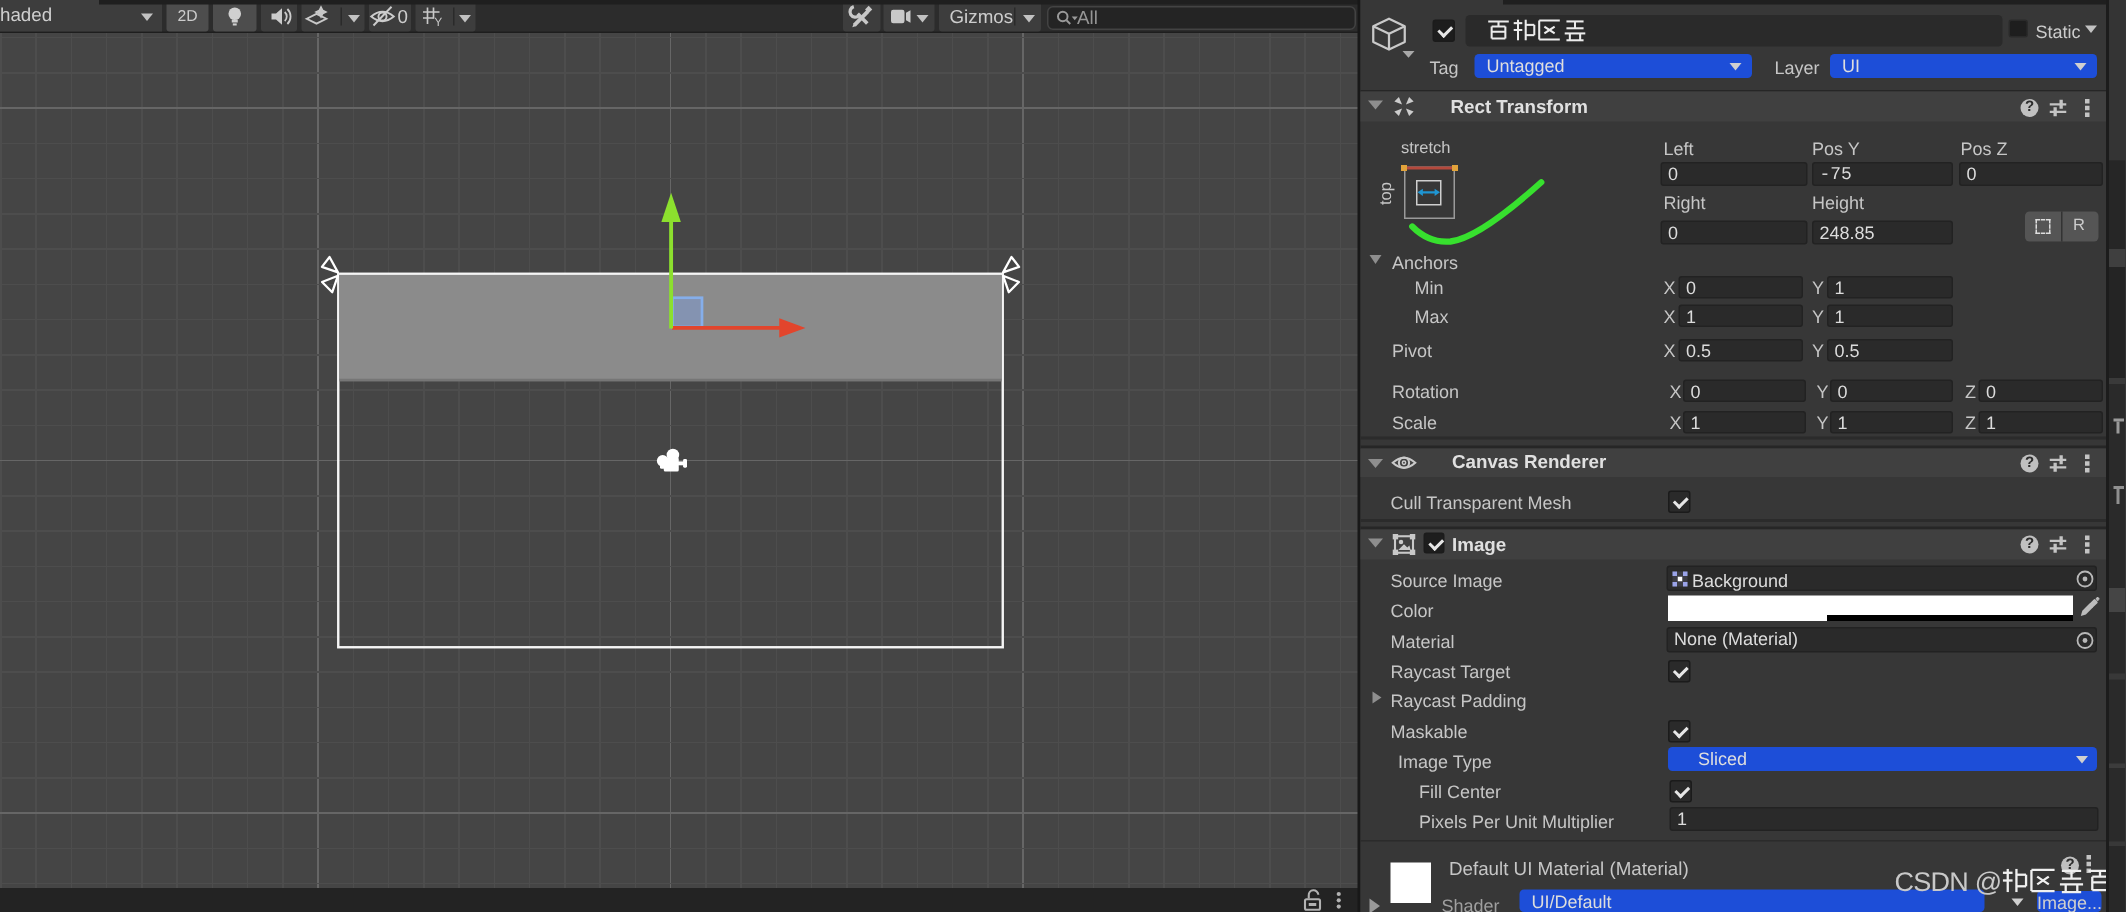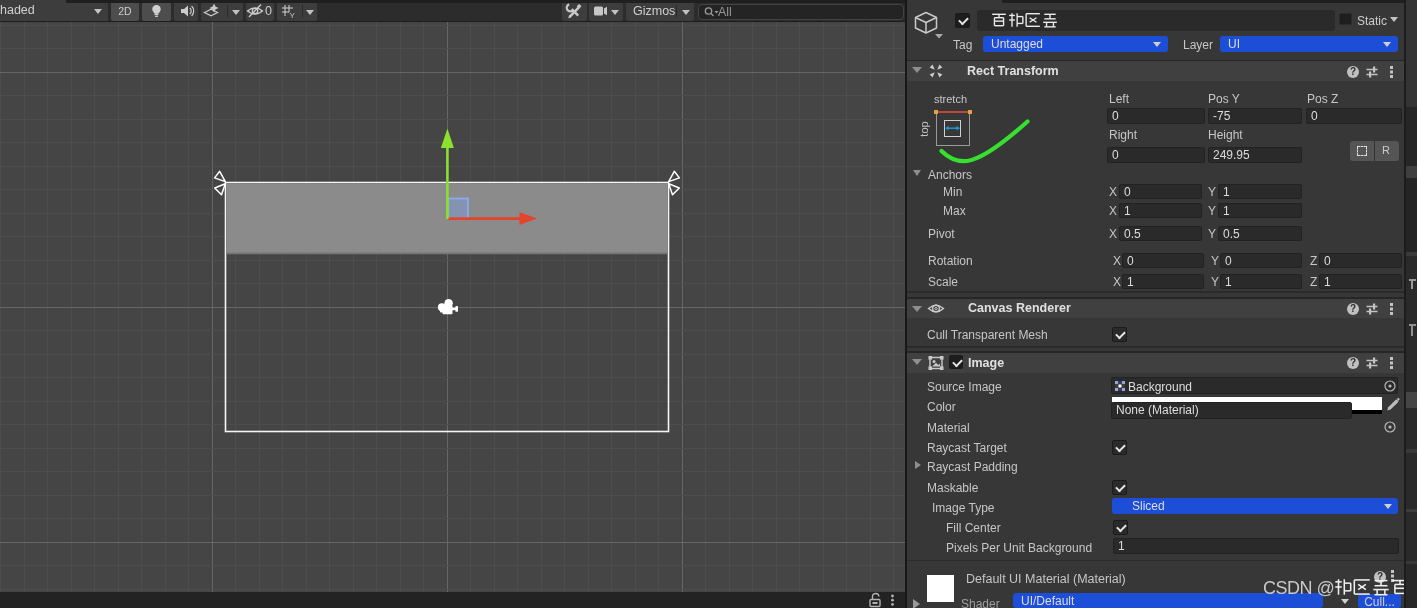--- a/index.html
+++ b/index.html
@@ -334,26 +334,26 @@
   <polygon points="16,6.2 12.4,3.8 12.4,8.6" fill="#1f96d3"></polygon>
 </svg>
 <svg class="abs" style="left:935px;top:115px;" width="100" height="52" viewBox="0 0 100 52">
   <path d="M6.5 36 C12 41.5 21 47 32 46 C48 44 73 24 92.5 6.5" fill="none" stroke="#37e02e" stroke-width="4.2" stroke-linecap="round"></path>
 </svg>
 
 <div class="lbl" style="left:1109px;top:92px;">Left</div>
 <div class="lbl" style="left:1208px;top:92px;">Pos Y</div>
 <div class="lbl" style="left:1307px;top:92px;">Pos Z</div>
 <div class="fld" style="left:1107px;top:108px;width:98px;height:16px;">0</div>
-<div class="fld" style="left:1208px;top:108px;width:94px;height:16px;">-75</div>
+<div class="fld" style="left:1208px;top:108px;width:94px;height:16px;font-family:Liberation Mono, monospace;">-75</div>
 <div class="fld" style="left:1306px;top:108px;width:96px;height:16px;">0</div>
 <div class="lbl" style="left:1109px;top:128px;">Right</div>
 <div class="lbl" style="left:1208px;top:128px;">Height</div>
 <div class="fld" style="left:1107px;top:147px;width:98px;height:16px;">0</div>
-<div class="fld" style="left:1208px;top:147px;width:94px;height:16px;">249.95</div>
+<div class="fld" style="left:1208px;top:147px;width:94px;height:16px;">248.85</div>
 <div class="abs" style="left:1350px;top:141px;width:49px;height:20px;background:#555555;border-radius:3px;"></div>
 <div class="abs" style="left:1374px;top:141px;width:1px;height:20px;background:#333333;"></div>
 <div class="abs" style="left:1357px;top:146px;width:10px;height:10px;border:1.5px dashed #dedede;box-sizing:border-box;"></div>
 <div class="abs" style="left:1382px;top:144px;color:#cccccc;font-size:11px;">R</div>
 
 <div class="fold" style="left:913px;top:170px;border-left-width:4.5px;border-right-width:4.5px;border-top-width:6px;"></div>
 <div class="lbl" style="left:928px;top:168px;">Anchors</div>
 <div class="lbl" style="left:943px;top:185px;">Min</div>
 <div class="lbl" style="left:1109px;top:185px;">X</div>
 <div class="fld" style="left:1119px;top:184px;width:83px;height:15px;">0</div>
@@ -459,47 +459,47 @@
 <svg class="abs" style="left:1385px;top:398px;" width="15" height="15" viewBox="0 0 15 15">
   <g fill="#bcbcbc">
     <rect x="7.8" y="2.6" width="5.6" height="3.4" rx="0.8" transform="rotate(-45 10.6 4.3)"></rect>
     <polygon points="3.2,9.2 8,4.4 10.4,6.8 5.6,11.6 2.2,12.6"></polygon>
     <rect x="12.2" y="0.6" width="2.4" height="1.2"></rect>
     <rect x="12.8" y="0" width="1.2" height="2.6"></rect>
   </g>
 </svg>
 
 <div class="lbl" style="left:927px;top:421px;">Material</div>
-<div class="fld" style="left:1111px;top:402px;width:241px;height:17px;">None (Material)</div>
+<div class="fld" style="left:1111px;top:418px;width:287px;height:17px;">None (Material)</div>
 <svg class="abs" style="left:1383px;top:420px;" width="14" height="14" viewBox="0 0 14 14">
   <circle cx="7" cy="7" r="5" fill="none" stroke="#b8b8b8" stroke-width="1.2"></circle>
     <circle cx="7" cy="7" r="1.6" fill="#b8b8b8"></circle>
 </svg>
 
 <div class="lbl" style="left:927px;top:441px;">Raycast Target</div>
 <div class="cb" style="left:1112px;top:440px;"></div>
 <div class="tri-r" style="left:915px;top:461px;border-top-width:4.5px;border-bottom-width:4.5px;border-left-width:6px;border-left-color:#8e8e8e;"></div>
 <div class="lbl" style="left:927px;top:460px;">Raycast Padding</div>
 <div class="lbl" style="left:927px;top:481px;">Maskable</div>
 <div class="cb" style="left:1112px;top:480px;"></div>
 <div class="lbl" style="left:932px;top:501px;">Image Type</div>
 <div class="dd" style="left:1112px;top:498px;width:286px;height:16px;"><span style="margin-left:20px;">Sliced</span><div class="tri-d" style="left:272px;top:6px;border-top-color:#d0d0d0;"></div></div>
 <div class="lbl" style="left:946px;top:521px;">Fill Center</div>
 <div class="cb" style="left:1113px;top:520px;"></div>
-<div class="lbl" style="left:946px;top:541px;">Pixels Per Unit Background</div>
+<div class="lbl" style="left:946px;top:541px;">Pixels Per Unit Multiplier</div>
 <div class="fld" style="left:1113px;top:538px;width:286px;height:16px;">1</div>
 
 <div class="sep" style="top:559.5px;height:1.5px;"></div>
 <div class="abs" style="left:927px;top:575px;width:27px;height:27px;background:#ffffff;"></div>
 <div class="lbl" style="left:966px;top:572px;font-size:12.5px;text-align:right;">Default UI Material (Material)</div>
 <div class="qm" style="left:1374px;top:571px;"> ?</div>
 <div class="kebab" style="left:1391px;top:570px;"></div>
 <div class="lbl" style="left:961px;top:597px;color:#9f9f9f;">Shader</div>
 <div class="dd" style="left:1013px;top:593px;width:310px;height:15px;color:#dddddd;"><span style="margin-left:8px;">UI/Default</span><div class="tri-d" style="left:328px;top:6px;border-top-color:#d0d0d0;"></div></div>
-<div class="dd" style="left:1358px;top:594px;width:43px;height:14px;text-align:center;font-size:12px;color:#cfcfcf;">Cull...</div>
+<div class="dd" style="left:1358px;top:594px;width:43px;height:14px;text-align:center;font-size:12px;color:#cfcfcf;">Image...</div>
 <div class="tri-r" style="left:913px;top:599px;border-left-color:#999999;border-top-width:5px;border-bottom-width:5px;border-left-width:7px;"></div>
 
 <div class="abs" id="wm" style="left:1263px;top:578px;white-space:nowrap;"><span style="color:#c9c9c9;font-size:18px;letter-spacing:-0.5px;">CSDN @</span><svg width="18" height="18" viewBox="0 0 18 18" style="vertical-align:-2px;margin-right:1px;">
       <g>
         <line x1="1.29" y1="3.86" x2="7.71" y2="3.86" stroke="#f0f0f0" stroke-width="1.54"></line>
         <line x1="4.50" y1="1.29" x2="4.50" y2="16.71" stroke="#f0f0f0" stroke-width="1.54"></line>
         <line x1="1.29" y1="9.00" x2="7.71" y2="9.00" stroke="#f0f0f0" stroke-width="1.54"></line>
         <line x1="10.29" y1="1.29" x2="10.29" y2="16.71" stroke="#f0f0f0" stroke-width="1.54"></line>
         <line x1="10.29" y1="5.14" x2="16.71" y2="5.14" stroke="#f0f0f0" stroke-width="1.54"></line>
         <line x1="16.71" y1="5.14" x2="16.71" y2="12.86" stroke="#f0f0f0" stroke-width="1.54"></line>

